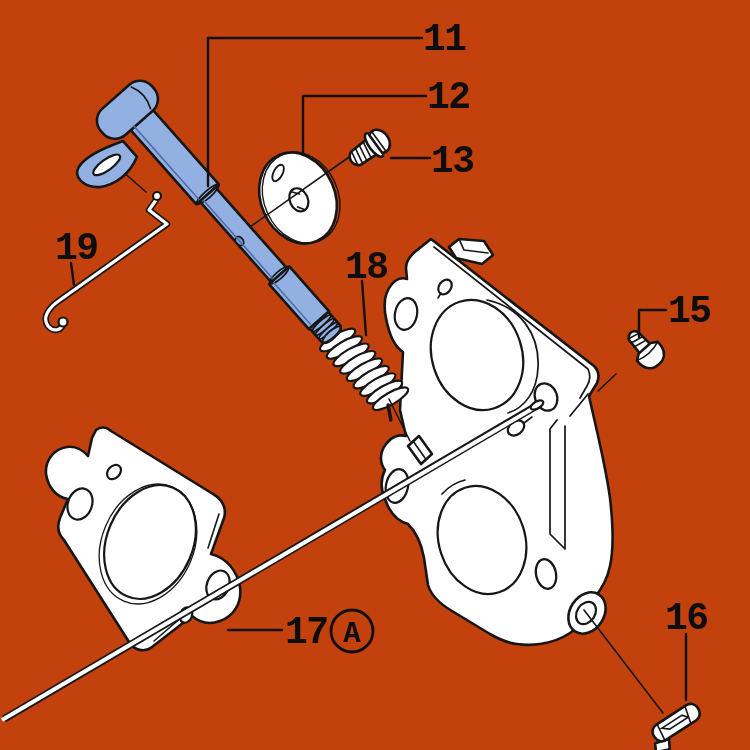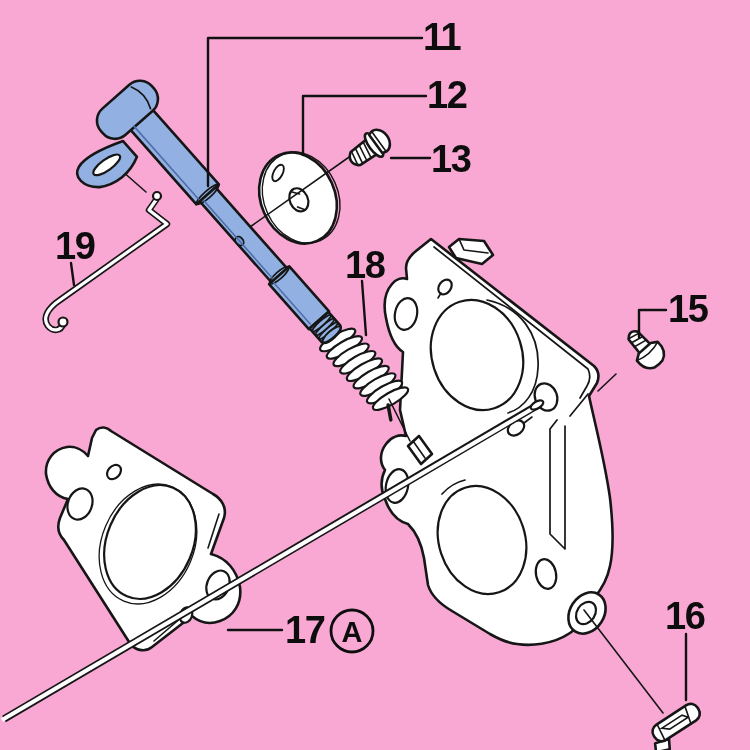--- a/index.html
+++ b/index.html
@@ -1,17 +1,17 @@
 <!DOCTYPE html>
 <html><head>
 <meta charset="utf-8">
 <style>
   html,body{margin:0;padding:0;background:#ffffff;}
-  .stage{position:relative;width:750px;height:750px;background:#f9a8d4;overflow:hidden;
-         font-family:Liberation Sans, sans-serif;}
+  .stage{position:relative;width:750px;height:750px;background:#c2410c;overflow:hidden;
+         font-family:Liberation Mono, monospace;}
   svg{position:absolute;left:0;top:0;}
   .outline{fill:#ffffff;stroke:#161616;stroke-width:2.6;stroke-linejoin:round;}
   .detail{fill:none;stroke:#161616;stroke-width:1.7;stroke-linejoin:round;stroke-linecap:round;}
   .hole{fill:#ffffff;stroke:#161616;stroke-width:2.2;}
   .thin{fill:none;stroke:#161616;stroke-width:1.6;stroke-linecap:round;}
   .leader{fill:none;stroke:#111111;stroke-width:2.4;stroke-linecap:round;stroke-linejoin:round;}
   .blue{fill:#93b0e3;stroke:#161616;stroke-width:2.6;stroke-linejoin:round;}
   .blueline{fill:none;stroke:#4f6ea8;stroke-width:1.6;stroke-linecap:round;}
   .wireB{fill:none;stroke:#161616;stroke-width:6.5;stroke-linecap:round;stroke-linejoin:round;}
   .wireW{fill:none;stroke:#ffffff;stroke-width:3.2;stroke-linecap:round;stroke-linejoin:round;}

